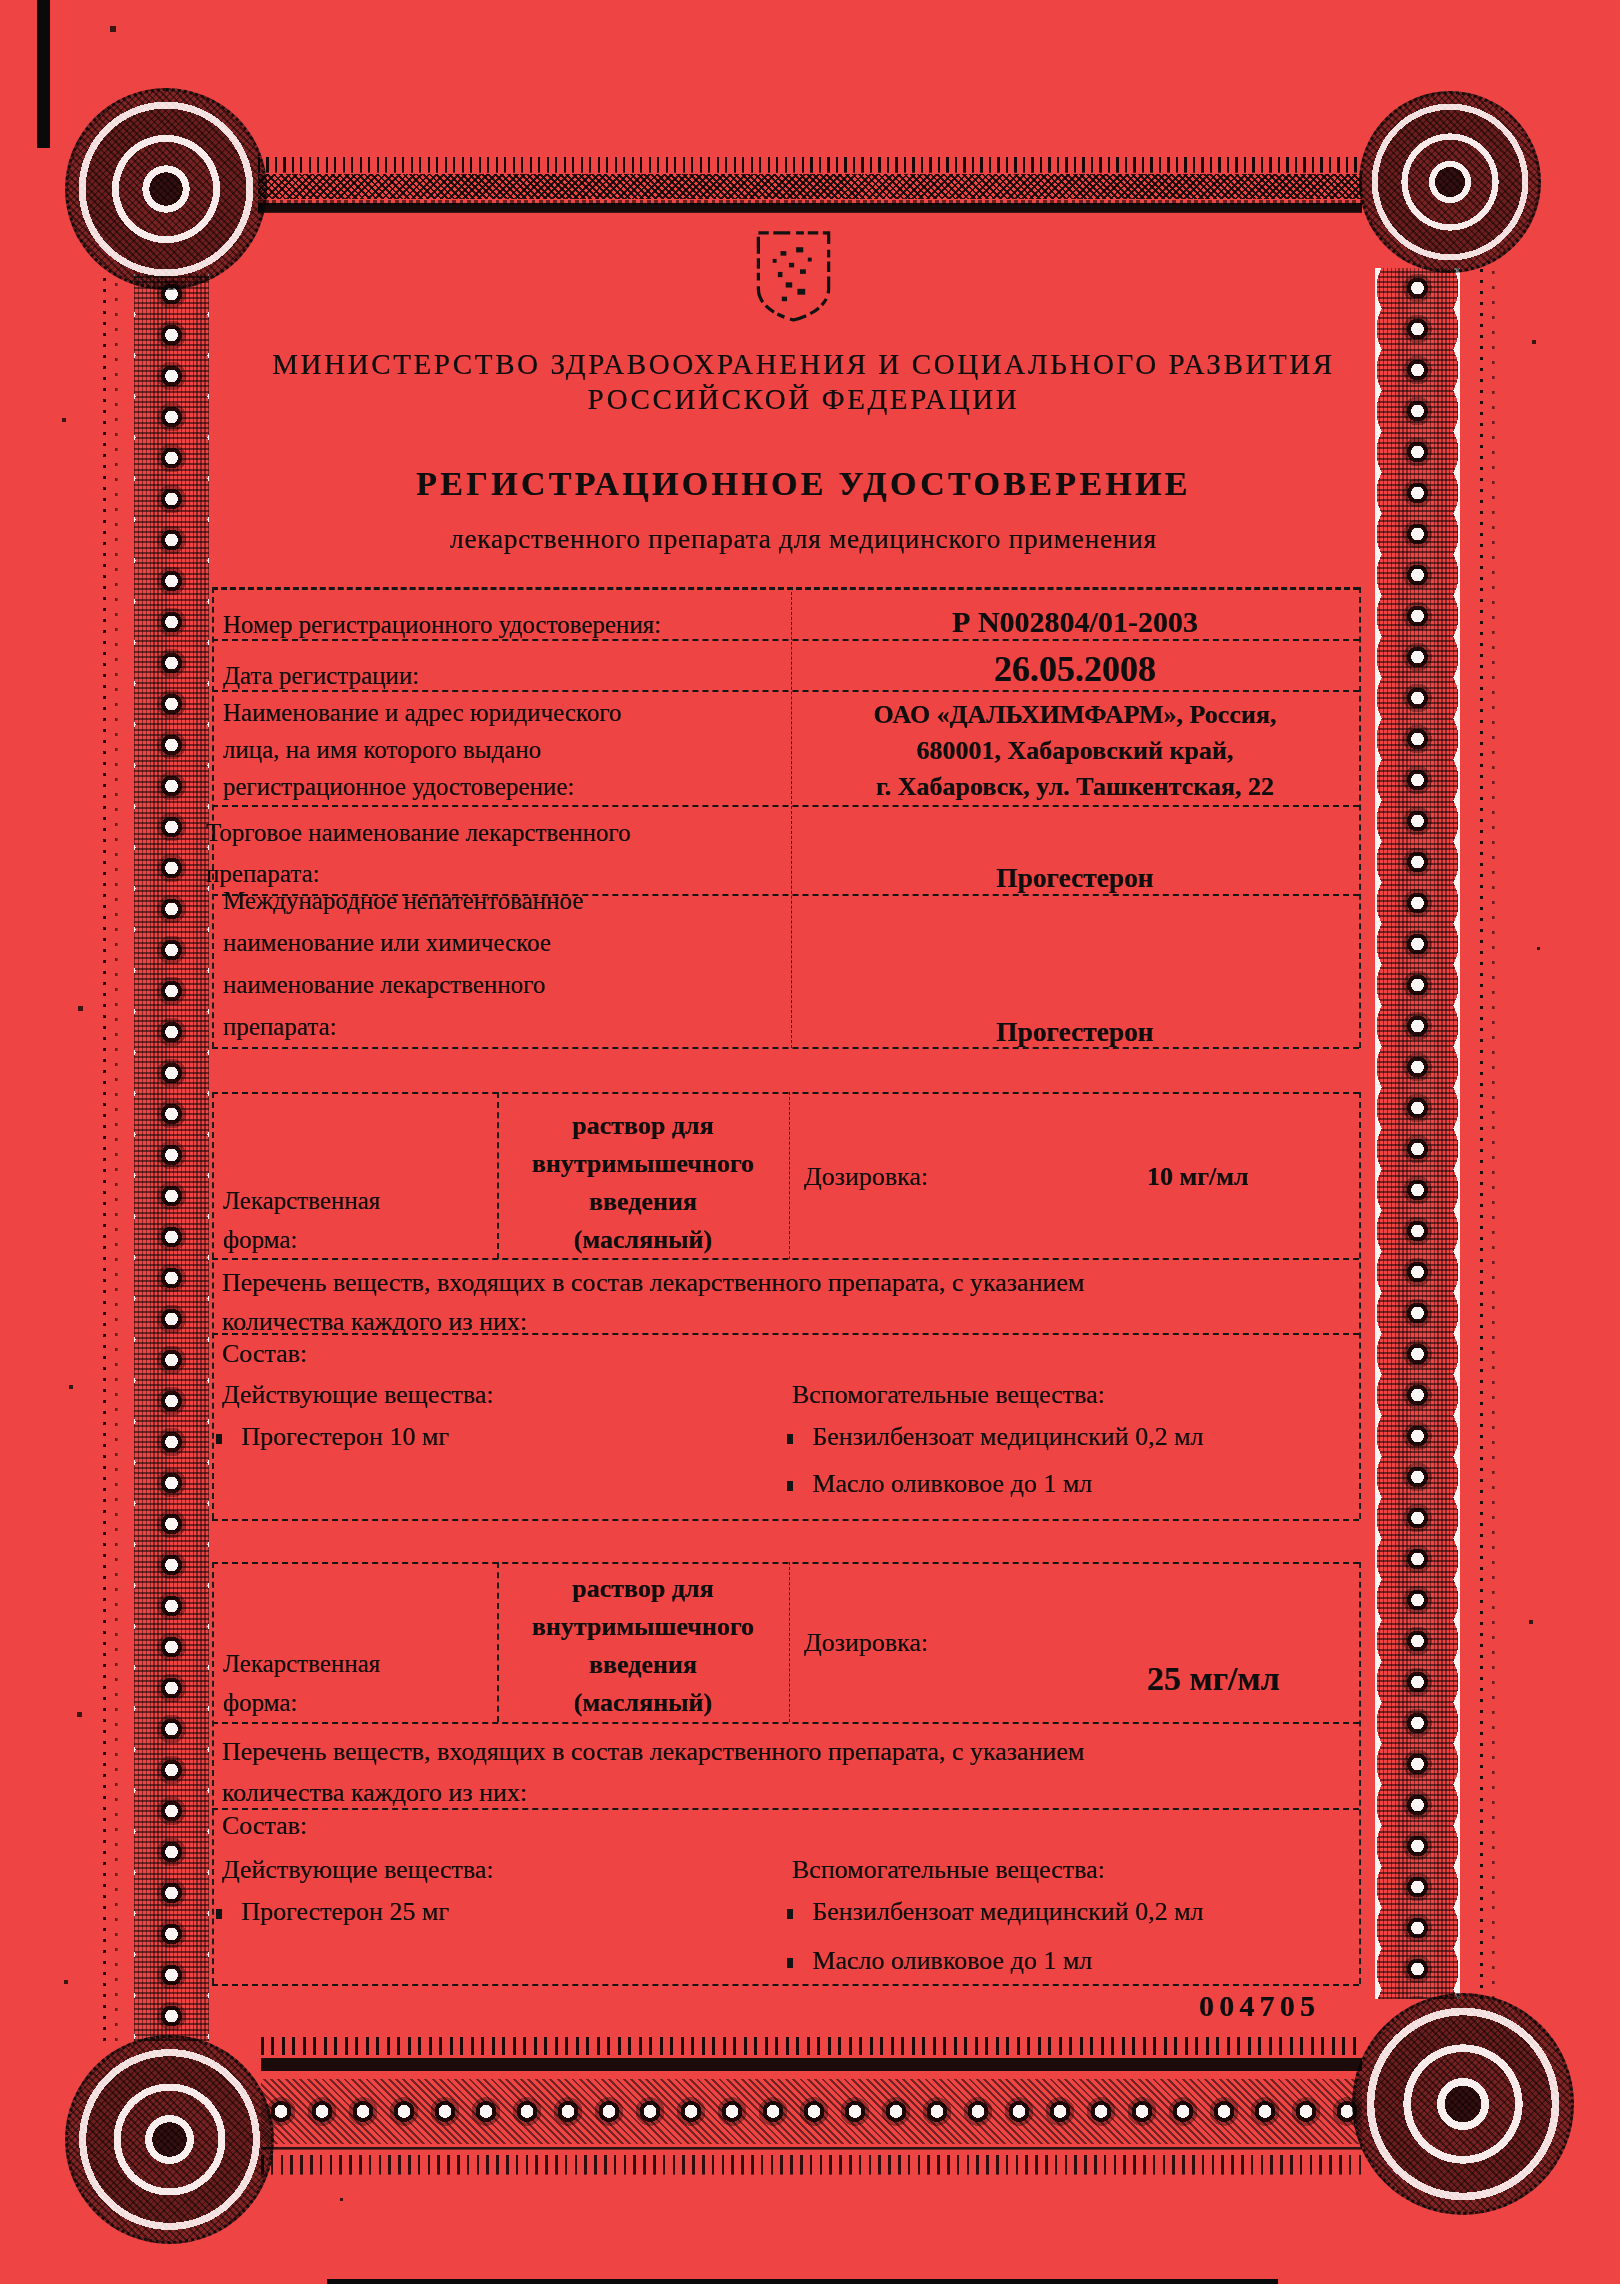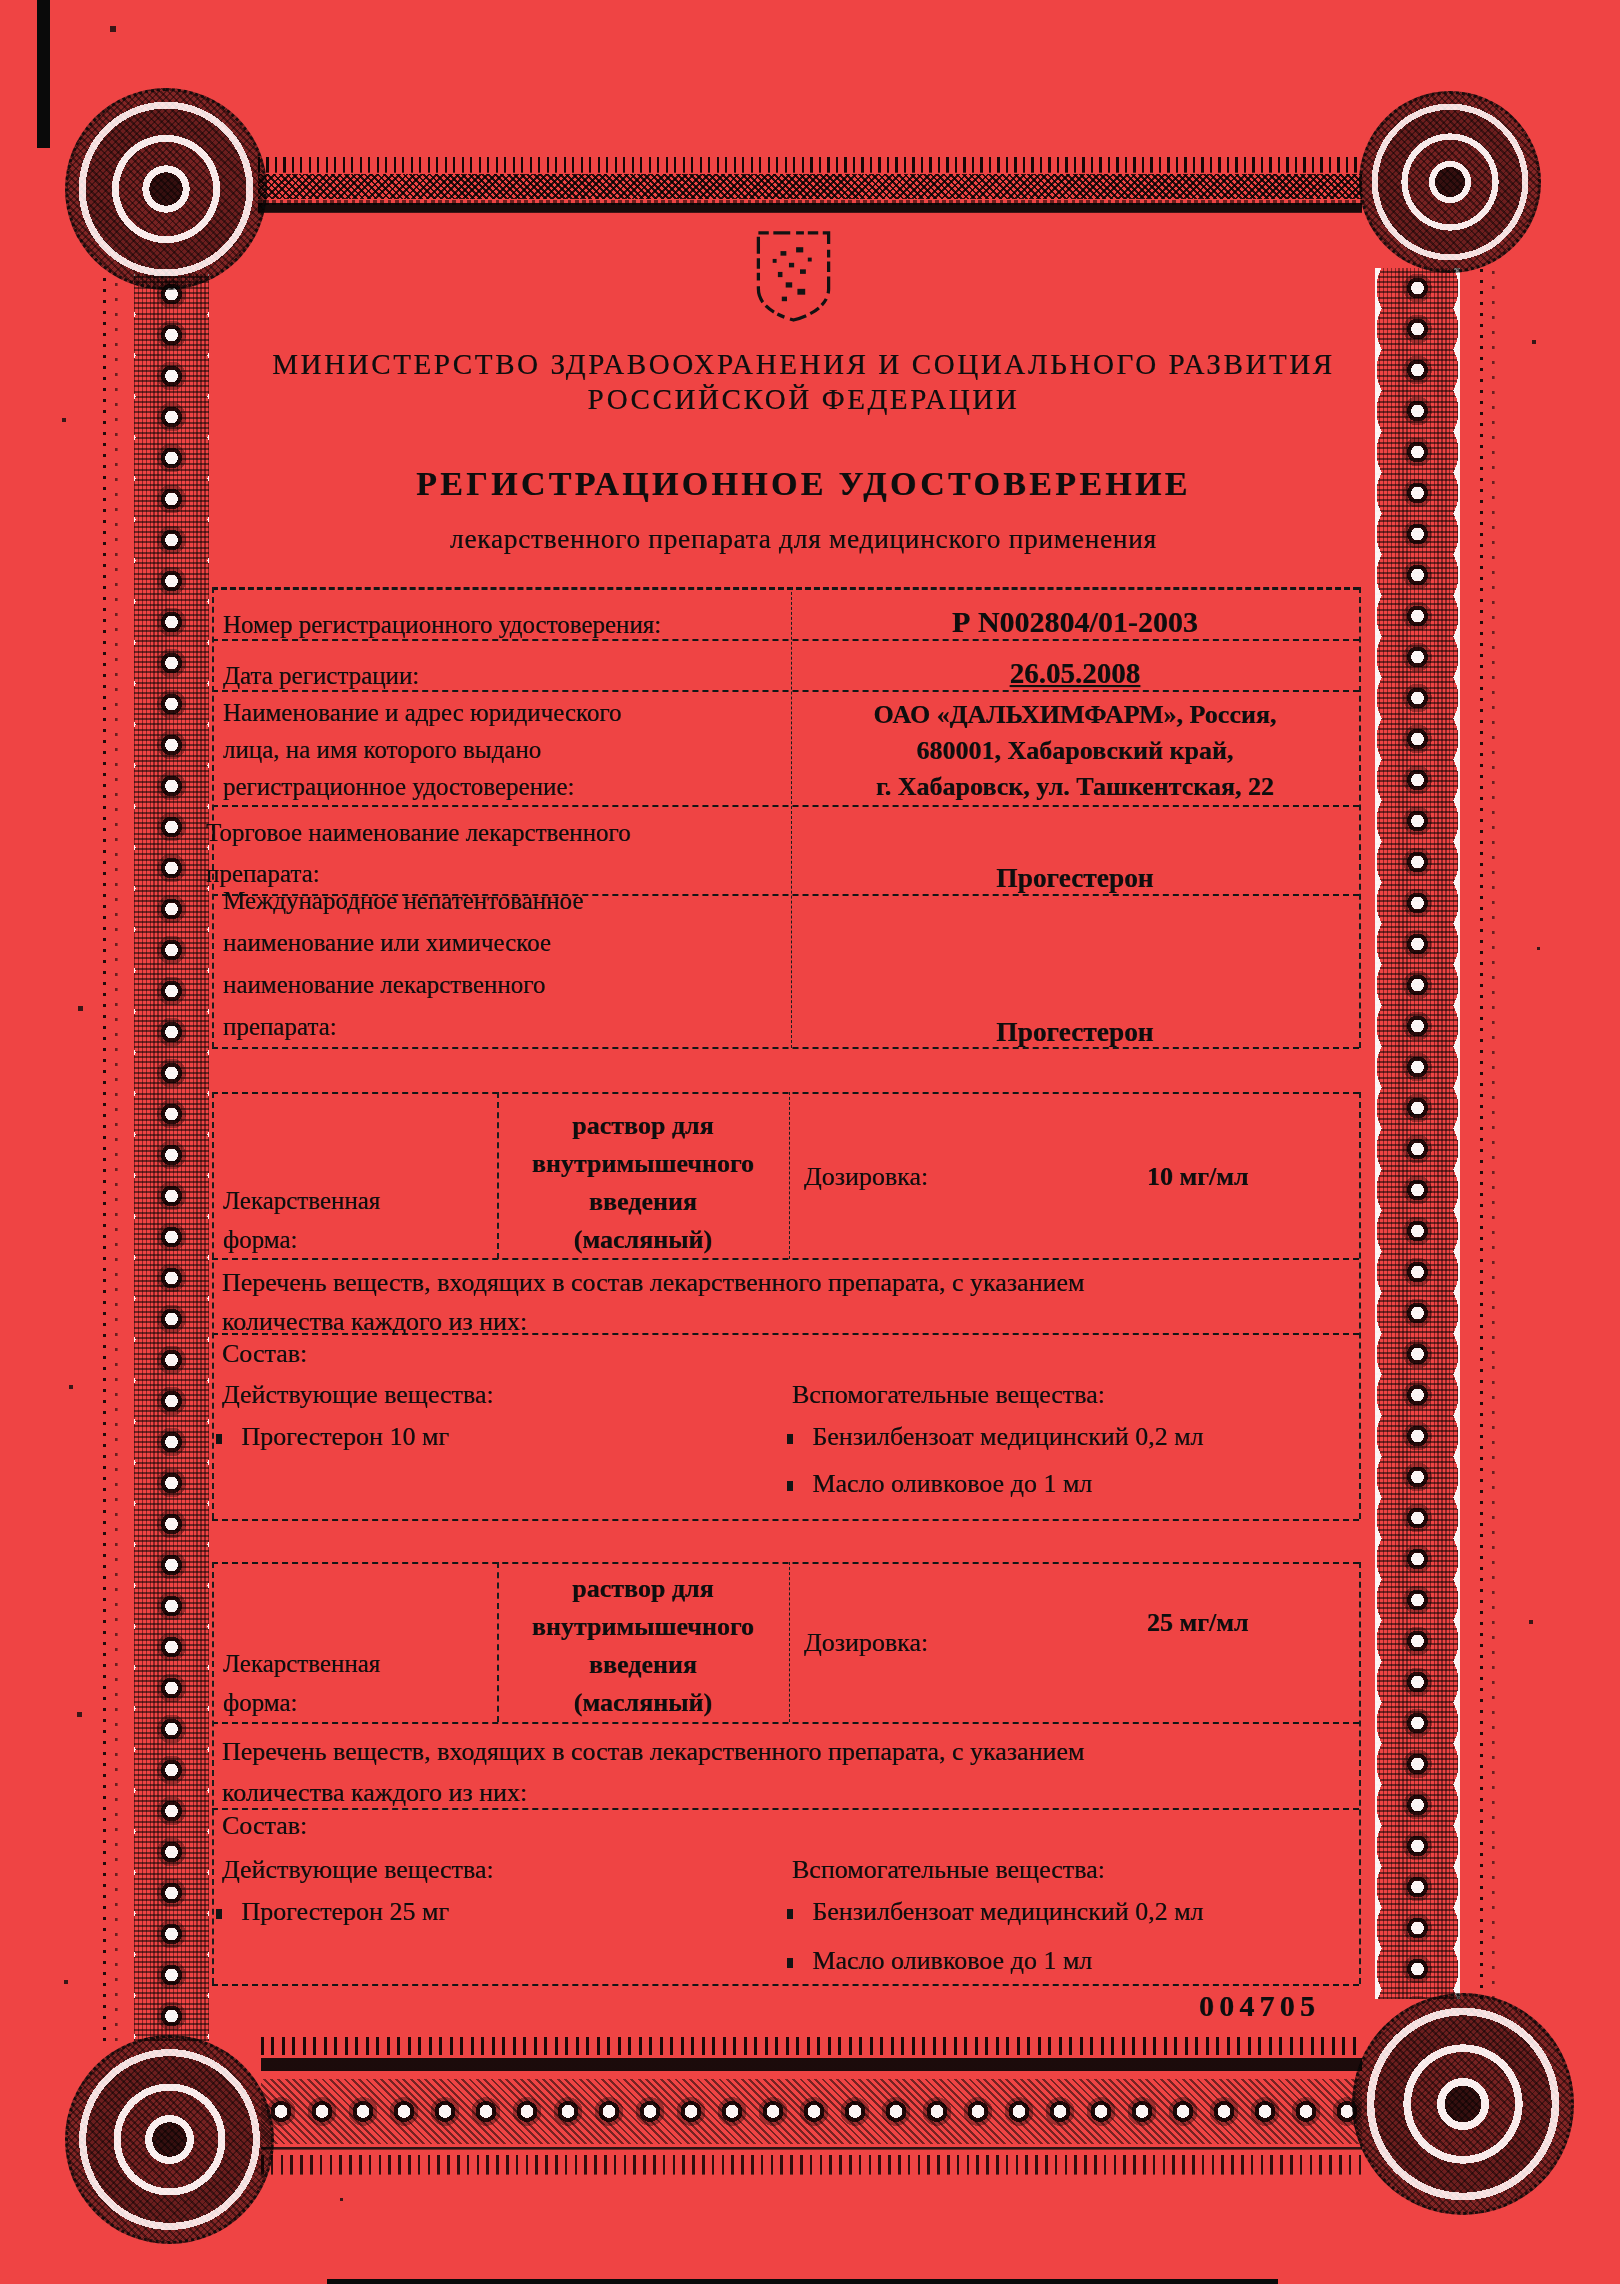--- a/index.html
+++ b/index.html
@@ -145,21 +145,21 @@
   <div class="cell txt" style="left:223px; top:587px; width:555px; height:52px; font-size:25px;">
     <span>Номер регистрационного удостоверения:</span>
     </div>
   <div class="cell vctr txt bold" style="left:791px; top:587px; width:568px; height:52px; font-size:30px;">
     <span>Р N002804/01-2003</span>
     </div>
 
   <div class="cell txt" style="left:223px; top:639px; width:555px; height:51px; font-size:25px;">
     <span>Дата регистрации:</span>
     </div>
-  <div class="cell vctr txt bold" style="left:791px; top:639px; width:568px; height:51px; font-size:29px;text-decoration:underline;">
+  <div class="cell vctr txt bold" style="left:791px; top:639px; width:568px; height:51px; font-size:36px;">
     <span>26.05.2008</span>
     </div>
 
   <div class="cell txt" style="left:223px; top:690px; width:444px; height:115px; font-size:25px; line-height:37px;">
     <span>Наименование и адрес юридического лица, на имя которого выдано регистрационное удостоверение:</span>
     </div>
   <div class="cell vctr txt bold" style="left:791px; top:690px; width:568px; height:115px; font-size:26px; line-height:36px;">
     <span>
       <span style="display:block;">ОАО «ДАЛЬХИМФАРМ», Россия,</span>
       <span style="display:block;">680001, Хабаровский край,</span>
@@ -232,21 +232,21 @@
     </div>
   <div class="cell vctr txt bold" style="left:497px; top:1562px; width:292px; height:160px; font-size:26px; line-height:38px;">
     <span>
       <span style="display:block;">раствор для</span>
       <span style="display:block;">внутримышечного</span>
       <span style="display:block;">введения</span>
       <span style="display:block;">(масляный)</span>
     </span>
     </div>
   <div class="txt" style="left:804px; top:1628px; font-size:26px;">Дозировка:</div>
-  <div class="txt bold" style="left:1147px; top:1608px; font-size:26px;">25 мг/мл</div>
+  <div class="txt bold" style="left:1147px; top:1660px; font-size:34px;">25 мг/мл</div>
 
   <div class="txt" style="left:222px; top:1731px; width:1098px; font-size:26px; line-height:41px;">
     <span style="display:block;">Перечень веществ, входящих в состав лекарственного препарата, с указанием</span>
     <span style="display:block;">количества каждого из них:</span>
     </div>
   <div class="txt" style="left:222px; top:1811px; font-size:26px;">Состав:</div>
   <div class="txt" style="left:222px; top:1855px; font-size:26px;">Действующие вещества:</div>
   <div class="txt" style="left:792px; top:1855px; font-size:26px;">Вспомогательные вещества:</div>
   <div class="txt bullet" style="left:216px; top:1897px; font-size:26px;">
     <span>Прогестерон 25 мг</span></div>

